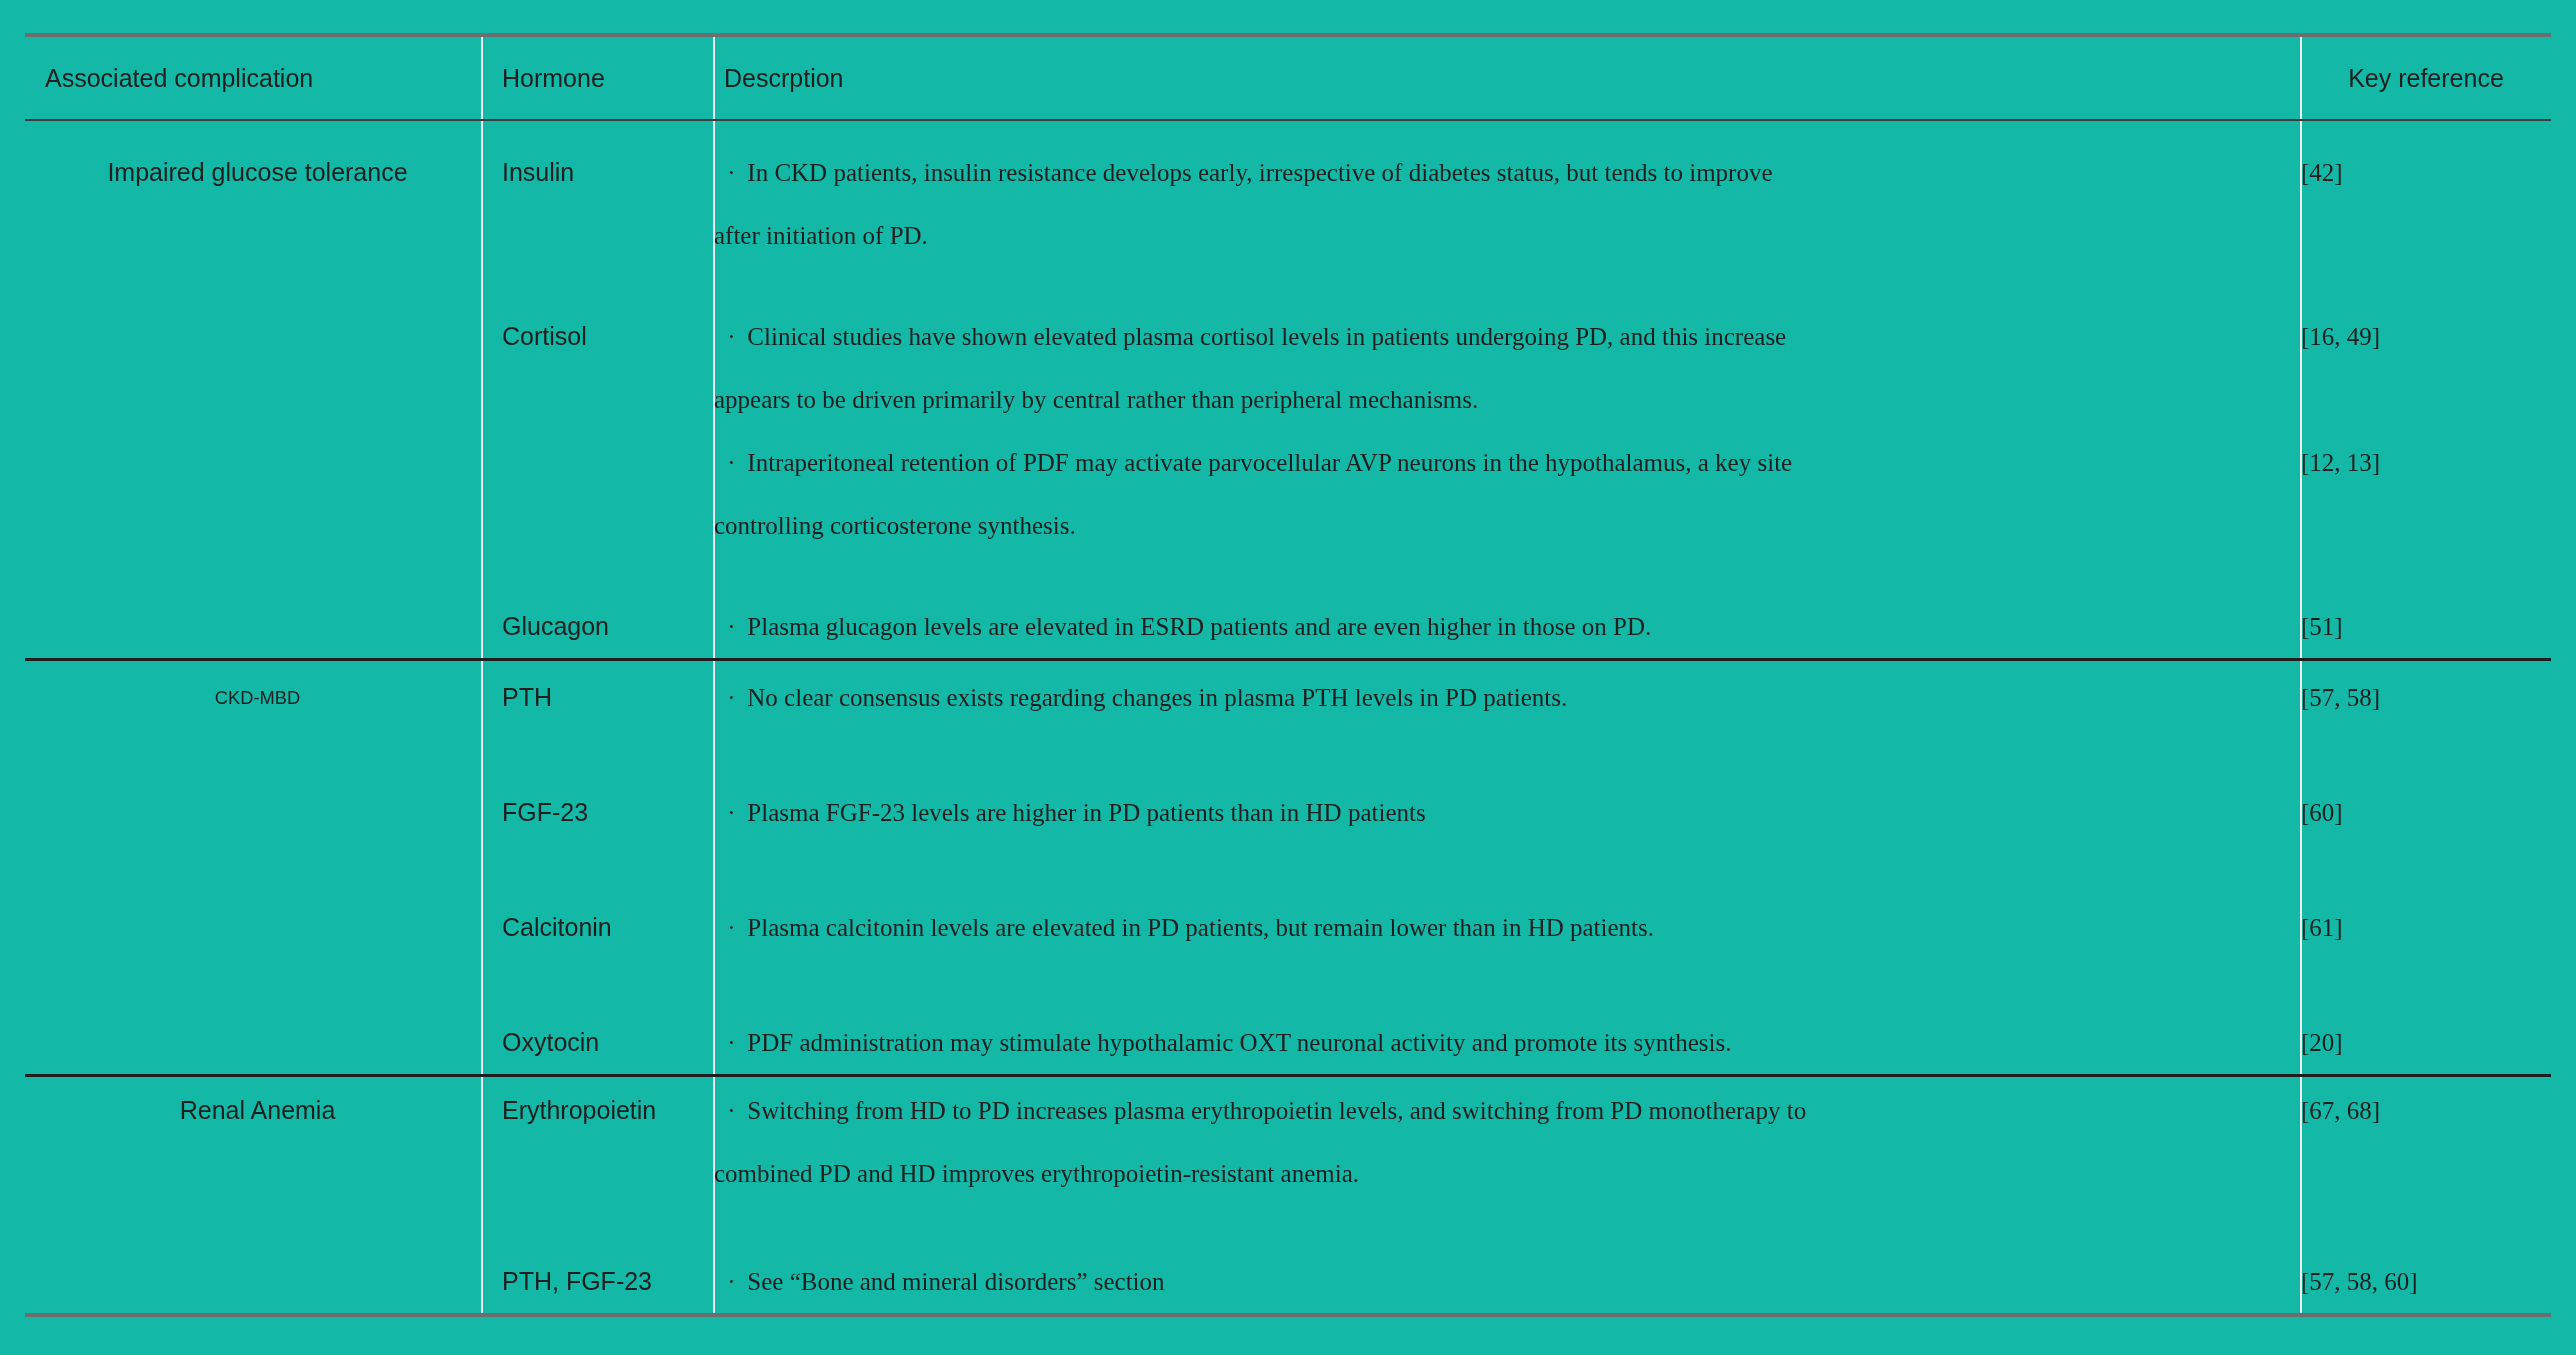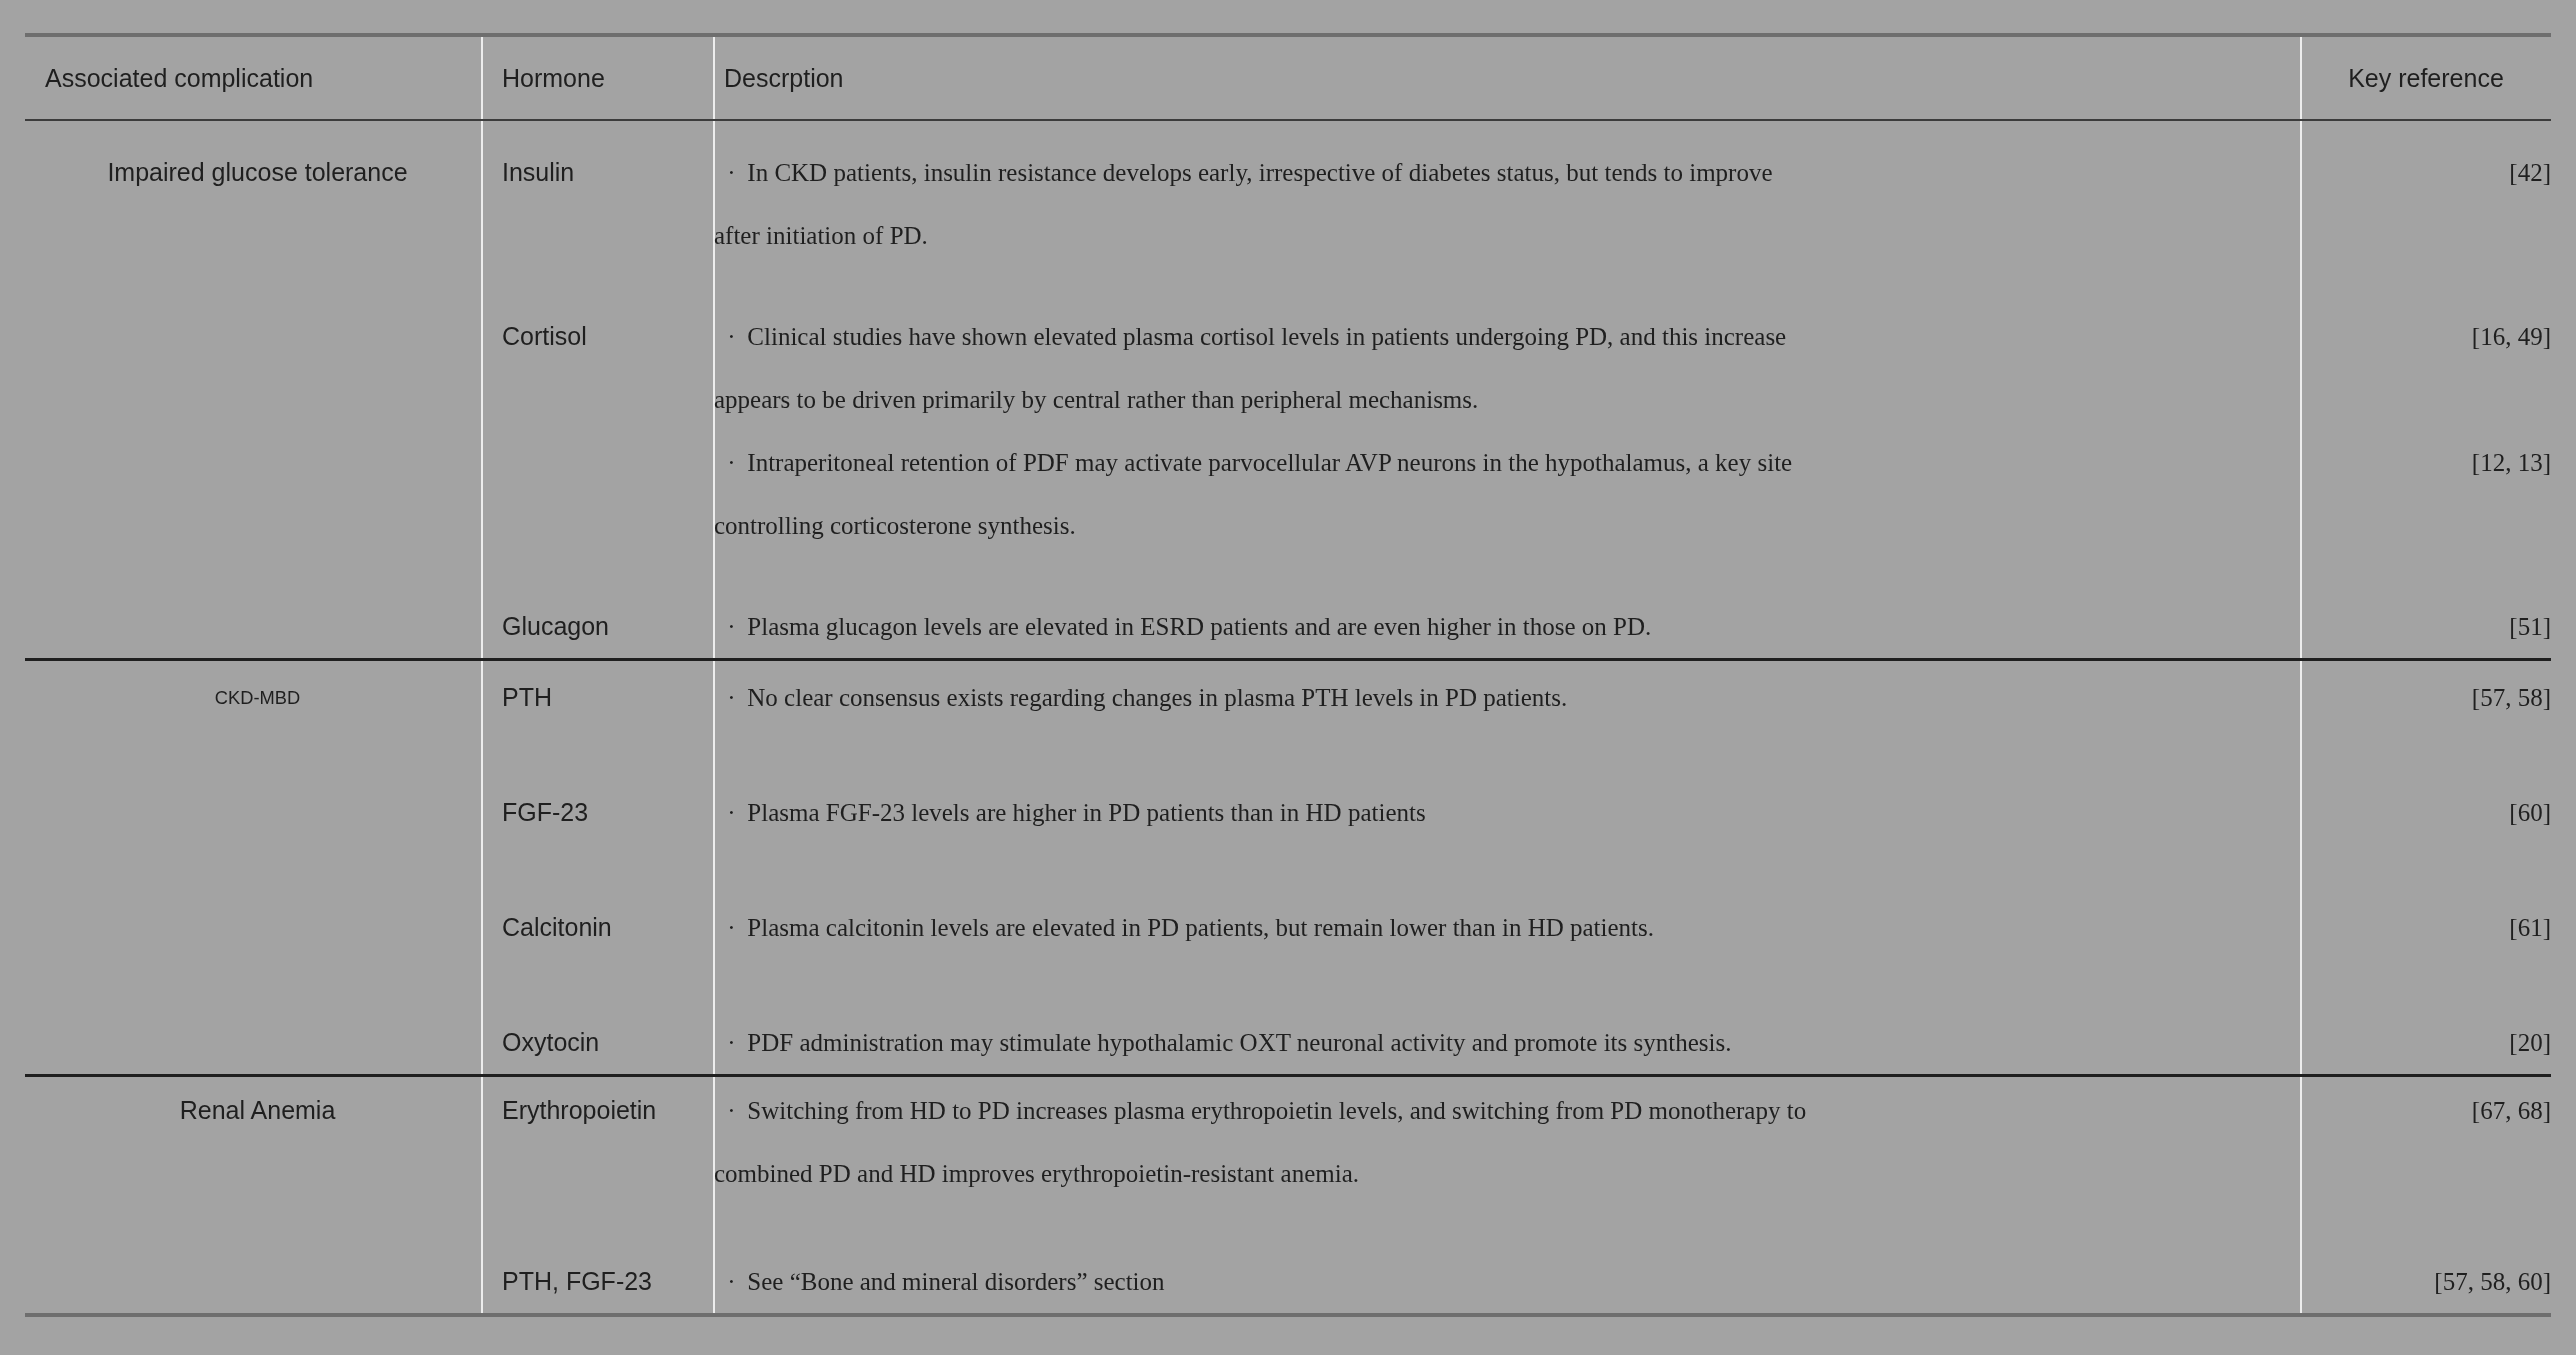--- a/index.html
+++ b/index.html
@@ -6,21 +6,21 @@
     margin: 0;
     padding: 0;
     background: #ffffff;
     font-family: "Liberation Sans", "DejaVu Sans", sans-serif;
     color: #1f1f1f;
   }
   .page {
     position: relative;
     width: 2576px;
     height: 1355px;
-    background: #a3a3a3;
+    background: #14b8a6;
     overflow: hidden;
   }
   .tablewrap {
     position: relative;
     margin: 33px 25px 0 25px;
     width: 2526px;
     border-top: 4.2px solid #6e6e6e;
     border-bottom: 4.2px solid #6e6e6e;
     font-size: 25px;
   }
@@ -83,21 +83,21 @@
   }
   .entries { flex: 1 1 auto; min-width: 0; }
   .entry { display: flex; font-family: Liberation Serif, serif; }
   .desc { flex: 1 1 auto; min-width: 0; padding-left: 5px; }
   .dline { line-height: 63px; white-space: nowrap; }
   .dline.first { padding-left: 13.3px; }
   .bullet { padding-right: 11.7px; }
   .ref-cell {
     flex: 0 0 250px;
     width: 250px;
-    text-align: right;
+    text-align: left;
     line-height: 63px;
     white-space: nowrap;
   }
 </style>
 </head>
 <body>
 
 <div class="page">
   <div class="tablewrap">
     <div class="vsep v1"></div>

